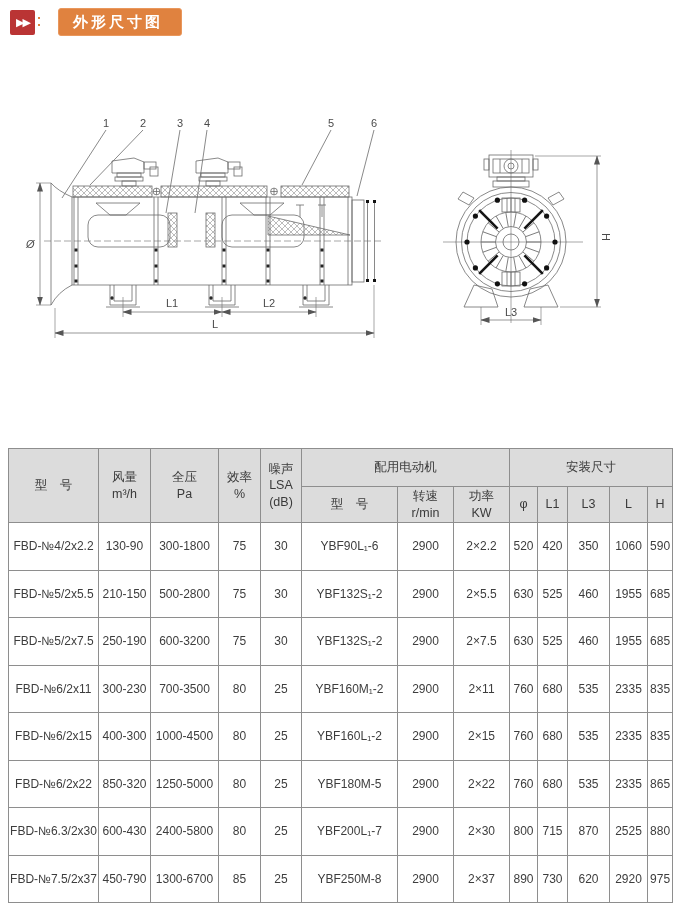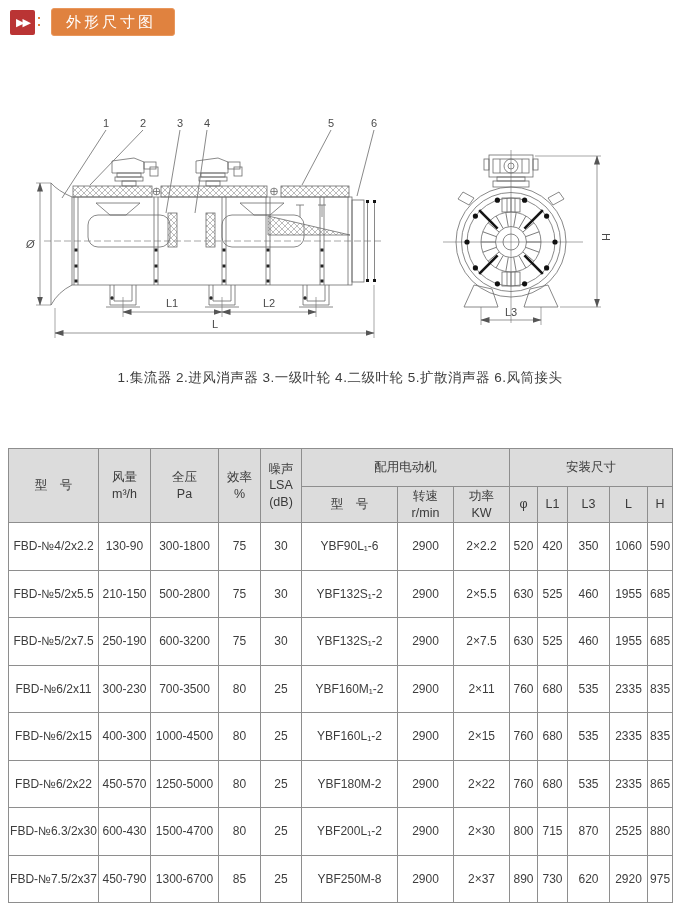--- a/index.html
+++ b/index.html
@@ -6,22 +6,22 @@
   .page{position:relative;width:680px;height:905px;background:#fff;overflow:hidden;
         font-family:"Liberation Sans","DejaVu Sans",sans-serif;color:#3d3d3d;}
   
   .hdr{position:absolute;left:10px;top:8px;display:flex;align-items:center;}
   .hdr-icon{width:25px;height:25px;background:#ba3434;border-radius:2px;color:#fff;
             display:flex;align-items:center;justify-content:center;font-size:11px;
             letter-spacing:-2px;font-weight:bold;}
   .hdr-dots{width:4px;height:12px;margin-left:2px;
             background:radial-gradient(circle 1.5px at 2px 2px,#e0823f 98%,transparent),
                        radial-gradient(circle 1.5px at 2px 9px,#e0823f 98%,transparent);}
-  .hdr-title{margin-left:10px;background:#e0823f;border:1px solid #e9975c;border-radius:3px;
-             color:#fff;font-size:15px;font-weight:normal;letter-spacing:3px;
+  .hdr-title{margin-left:17px;background:#e0823f;border:1px solid #e9975c;border-radius:3px;
+             color:#fff;font-size:15px;font-weight:bold;letter-spacing:3px;
              padding:4px 18px 5px 14px;line-height:17px;}
   
   .drawing{position:absolute;left:0;top:55px;width:680px;height:312px;}
   .drawing text{font-size:11px;fill:#4a4a4a;font-family:"Liberation Sans",sans-serif;}
   .caption{position:absolute;left:0;top:369px;width:680px;text-align:center;
            font-size:13.5px;color:#3c3c3c;letter-spacing:0.5px;}
   
   .spec-wrap{position:absolute;left:8px;top:448px;width:664px;}
   table.spec{border-collapse:collapse;table-layout:fixed;width:664px;}
   .spec th,.spec td{border:1px solid #8e8e8e;text-align:center;vertical-align:middle;
@@ -261,21 +261,20 @@
       <line x1="597" y1="101" x2="597" y2="252" stroke-width="0.7" marker-start="url(#arrS)" marker-end="url(#arrE)"></line>
 
       <line x1="481" y1="252" x2="481" y2="270" stroke-width="0.6"></line>
       <line x1="541" y1="252" x2="541" y2="270" stroke-width="0.6"></line>
       <line x1="481" y1="265" x2="541" y2="265" stroke-width="0.7" marker-start="url(#arrS)" marker-end="url(#arrE)"></line>
     </g>
     <text x="0" y="0" transform="translate(610 182) rotate(-90)" text-anchor="middle">H</text>
     <text x="511" y="261" text-anchor="middle">L3</text>
   </svg>
 
-  <div class="caption">1.集流器  2.进风消声器  3.一级叶轮  4.二级叶轮  5.扩散消声器  6.风筒接头</div>
 
   <div class="spec-wrap">
     <table class="spec">
       <colgroup>
         <col style="width:90px">
           <col style="width:52px">
           <col style="width:68px">
         <col style="width:42px">
           <col style="width:41px">
           <col style="width:96px">
@@ -386,40 +385,40 @@
             <td>2900</td>
             <td>2×15</td>
             <td>760</td>
             <td>680</td>
             <td>535</td>
             <td>2335</td>
             <td>835</td>
           </tr>
           <tr>
             <td>FBD-№6/2x22</td>
-            <td>450-570</td>
+            <td>850-320</td>
             <td>1250-5000</td>
             <td>80</td>
             <td>25</td>
-            <td>YBF180M-2</td>
+            <td>YBF180M-5</td>
             <td>2900</td>
             <td>2×22</td>
             <td>760</td>
             <td>680</td>
             <td>535</td>
             <td>2335</td>
             <td>865</td>
           </tr>
           <tr>
             <td>FBD-№6.3/2x30</td>
             <td>600-430</td>
-            <td>1500-4700</td>
+            <td>2400-5800</td>
             <td>80</td>
             <td>25</td>
-            <td>YBF200L₁-2</td>
+            <td>YBF200L₁-7</td>
             <td>2900</td>
             <td>2×30</td>
             <td>800</td>
             <td>715</td>
             <td>870</td>
             <td>2525</td>
             <td>880</td>
           </tr>
           <tr>
             <td>FBD-№7.5/2x37</td>

